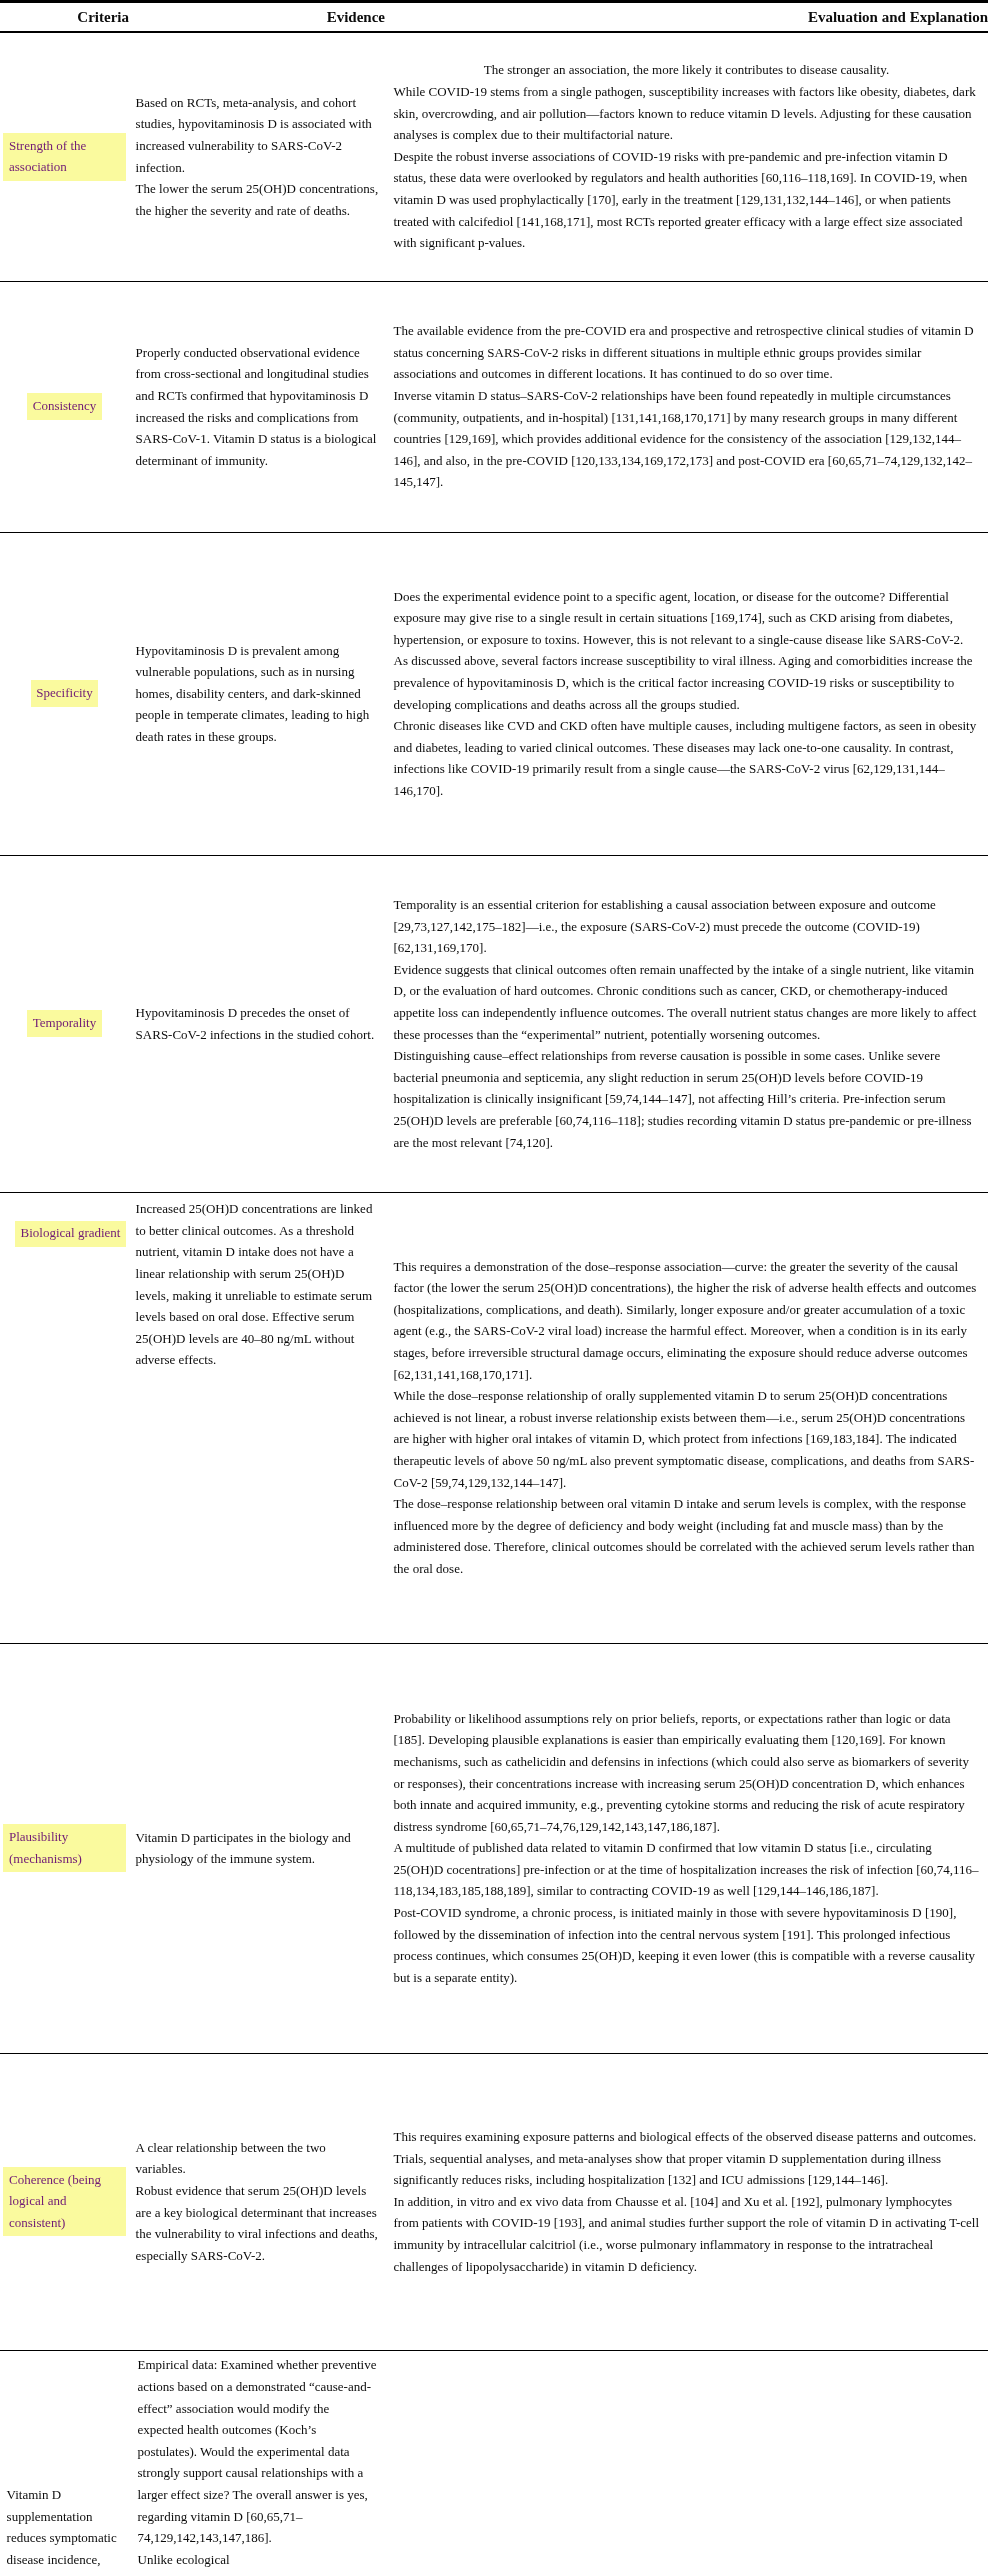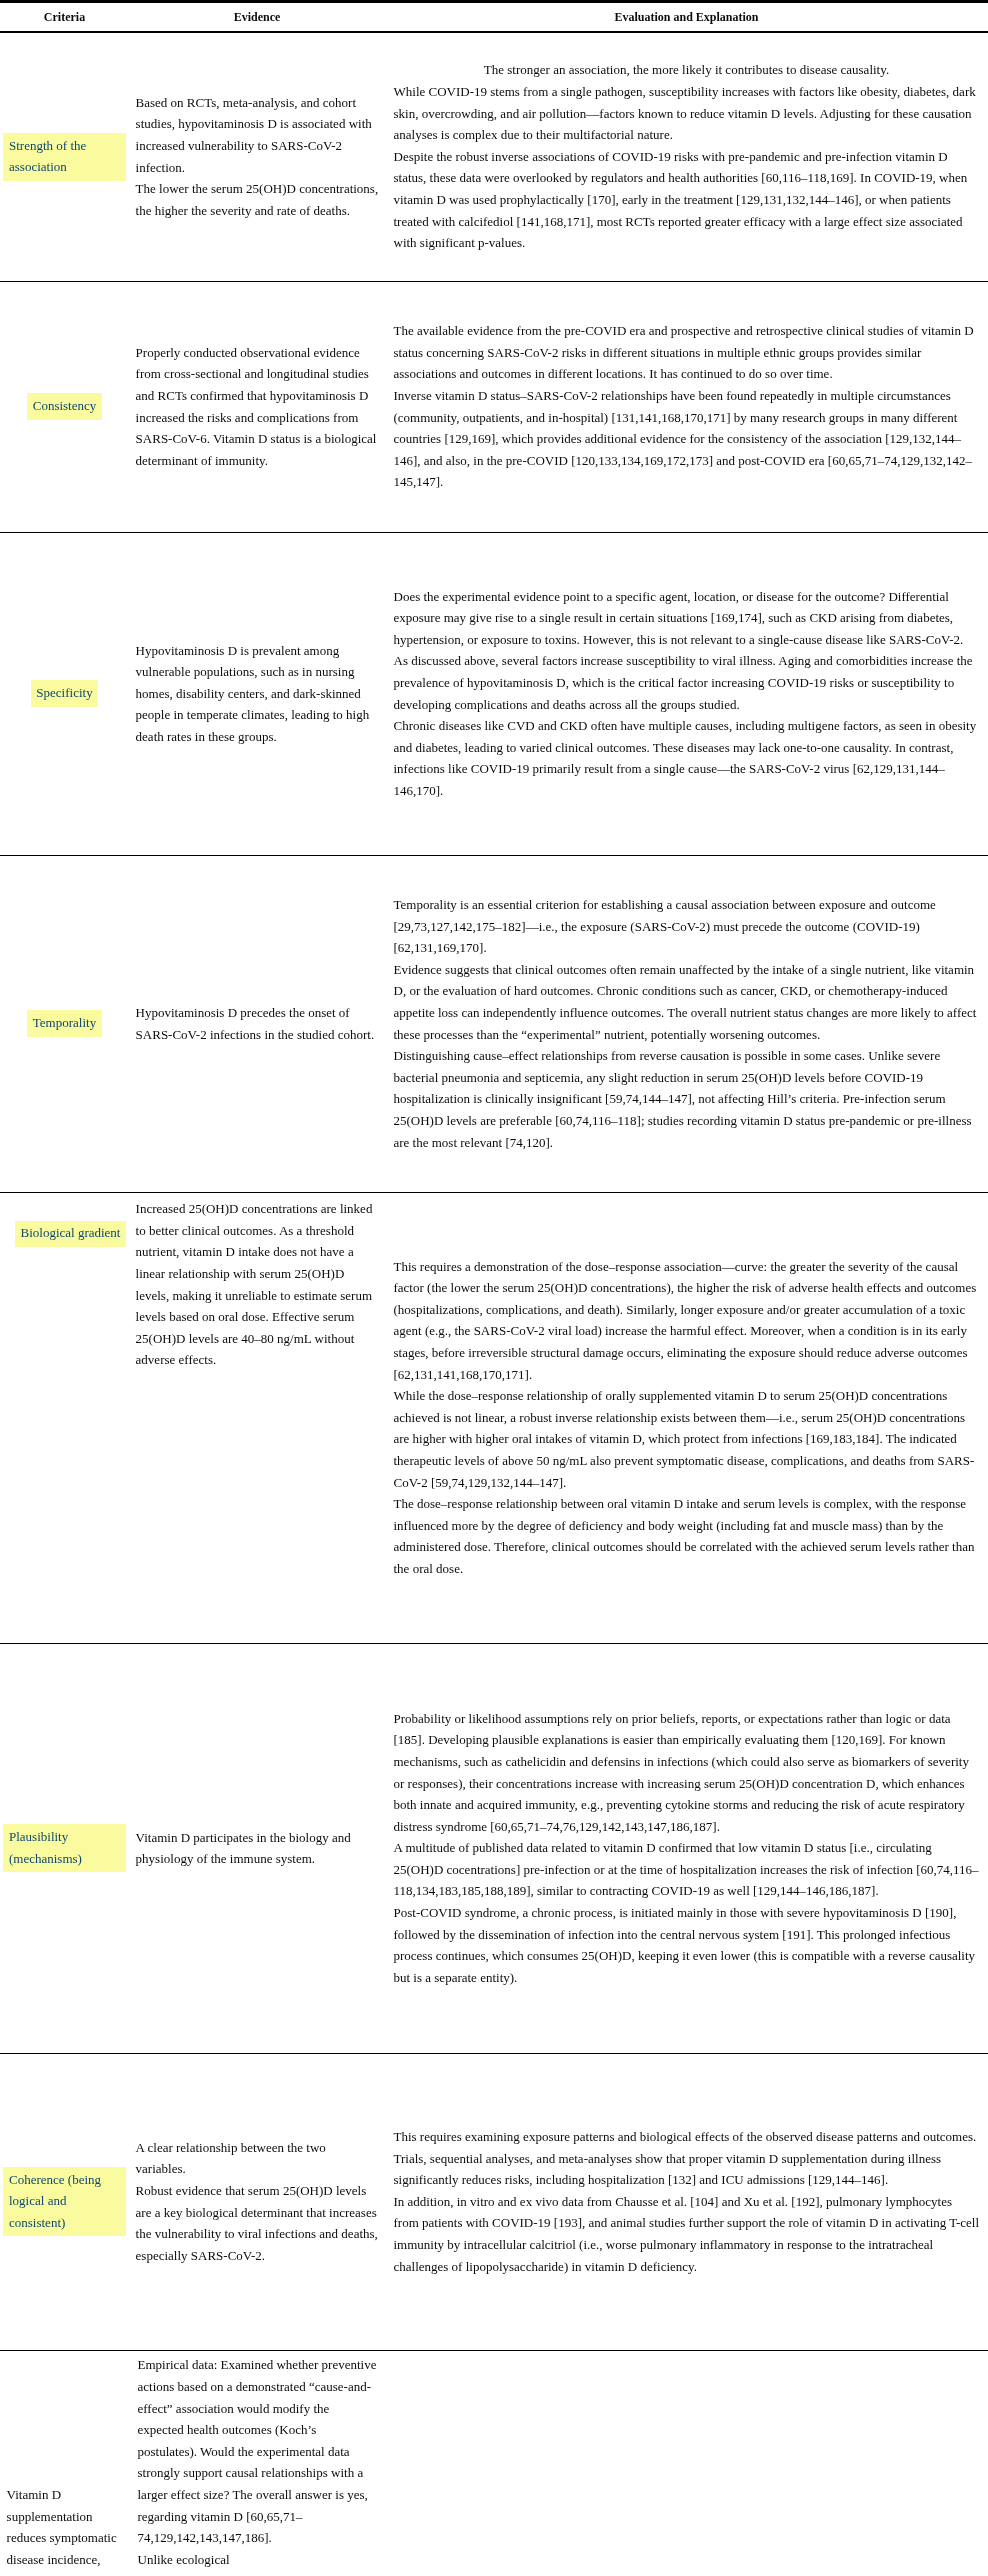--- a/index.html
+++ b/index.html
@@ -1,26 +1,26 @@
 <!DOCTYPE html>
 <html style="font-size:15px"><head>
 <meta charset="utf-8">
 <style>
   html,body{margin:0;padding:0;background:#ffffff;}
   body{width:988px;font-family:"Liberation Serif","DejaVu Serif",serif;color:#0c0c0c;}
   .table{width:988px;border-top:3.8px solid #000;border-bottom:3.8px solid #000;background:#fff;}
   .hdr{display:grid;grid-template-columns:129px 256px 603px;border-bottom:2.8px solid #000;align-items:center;padding:3.8px 0 2.8px 0;}
-  .hdr .hcell{text-align:center;font-weight:bold;font-size:12px;line-height:21px;}
+  .hdr .hcell{text-align:right;font-weight:bold;font-size:15px;line-height:21px;}
   .row{display:grid;grid-template-columns:129px 256px 603px;border-bottom:1.9px solid #000;}
   .row:last-child{border-bottom:none;}
   .cell{display:flex;flex-direction:column;justify-content:center;align-items:center;font-size:13px;line-height:21.6px;}
   .crit{padding:3.8px 1.9px;}
   .evid{padding:3.8px 6.6px;}
   .eval{padding:3.8px 8.5px;}
-  .crit-label{display:inline-block;background:#FAFA9E;color:#0c4a6e;padding:1.9px 5.6px 2.8px 5.6px;max-width:111px;}
+  .crit-label{display:inline-block;background:#FAFA9E;color:#701a75;padding:1.9px 5.6px 2.8px 5.6px;max-width:111px;}
   .para{margin:0;}
   
   .h1{min-height:248px;} .h2{min-height:250px;} .h3{min-height:322px;} .h4{min-height:336px;}
   .h5{min-height:450px;} .h6{min-height:409px;} .h7{min-height:296px;} .h8{min-height:223px;}
   
   .top .crit{justify-content:flex-start;padding-top:28px;margin-left:12px;}
   .top .evid{justify-content:flex-start;padding-top:5.6px;}
 </style>
 </head>
 <body>
@@ -46,21 +46,21 @@
         <div class="para">While COVID-19 stems from a single pathogen, susceptibility increases with factors like obesity, diabetes, dark skin, overcrowding, and air pollution—factors known to reduce vitamin D levels. Adjusting for these causation analyses is complex due to their multifactorial nature.</div>
         <div class="para">Despite the robust inverse associations of COVID-19 risks with pre-pandemic and pre-infection vitamin D status, these data were overlooked by regulators and health authorities [60,116–118,169]. In COVID-19, when vitamin D was used prophylactically [170], early in the treatment [129,131,132,144–146], or when patients treated with calcifediol [141,168,171], most RCTs reported greater efficacy with a large effect size associated with significant p-values.</div>
       </div>
   </div>
 
   <div class="row h2">
     <div class="cell crit">
       <span class="crit-label">Consistency</span>
     </div>
     <div class="cell evid">
-        <div class="para">Properly conducted observational evidence from cross-sectional and longitudinal studies and RCTs confirmed that hypovitaminosis D increased the risks and complications from SARS-CoV-6. Vitamin D status is a biological determinant of immunity.</div>
+        <div class="para">Properly conducted observational evidence from cross-sectional and longitudinal studies and RCTs confirmed that hypovitaminosis D increased the risks and complications from SARS-CoV-1. Vitamin D status is a biological determinant of immunity.</div>
       </div>
     <div class="cell eval">
         <div class="para">The available evidence from the pre-COVID era and prospective and retrospective clinical studies of vitamin D status concerning SARS-CoV-2 risks in different situations in multiple ethnic groups provides similar associations and outcomes in different locations. It has continued to do so over time.</div>
         <div class="para">Inverse vitamin D status–SARS-CoV-2 relationships have been found repeatedly in multiple circumstances (community, outpatients, and in-hospital) [131,141,168,170,171] by many research groups in many different countries [129,169], which provides additional evidence for the consistency of the association [129,132,144–146], and also, in the pre-COVID [120,133,134,169,172,173] and post-COVID era [60,65,71–74,129,132,142–145,147].</div>
       </div>
   </div>
 
   <div class="row h3">
     <div class="cell crit">
       <span class="crit-label">Specificity</span>

